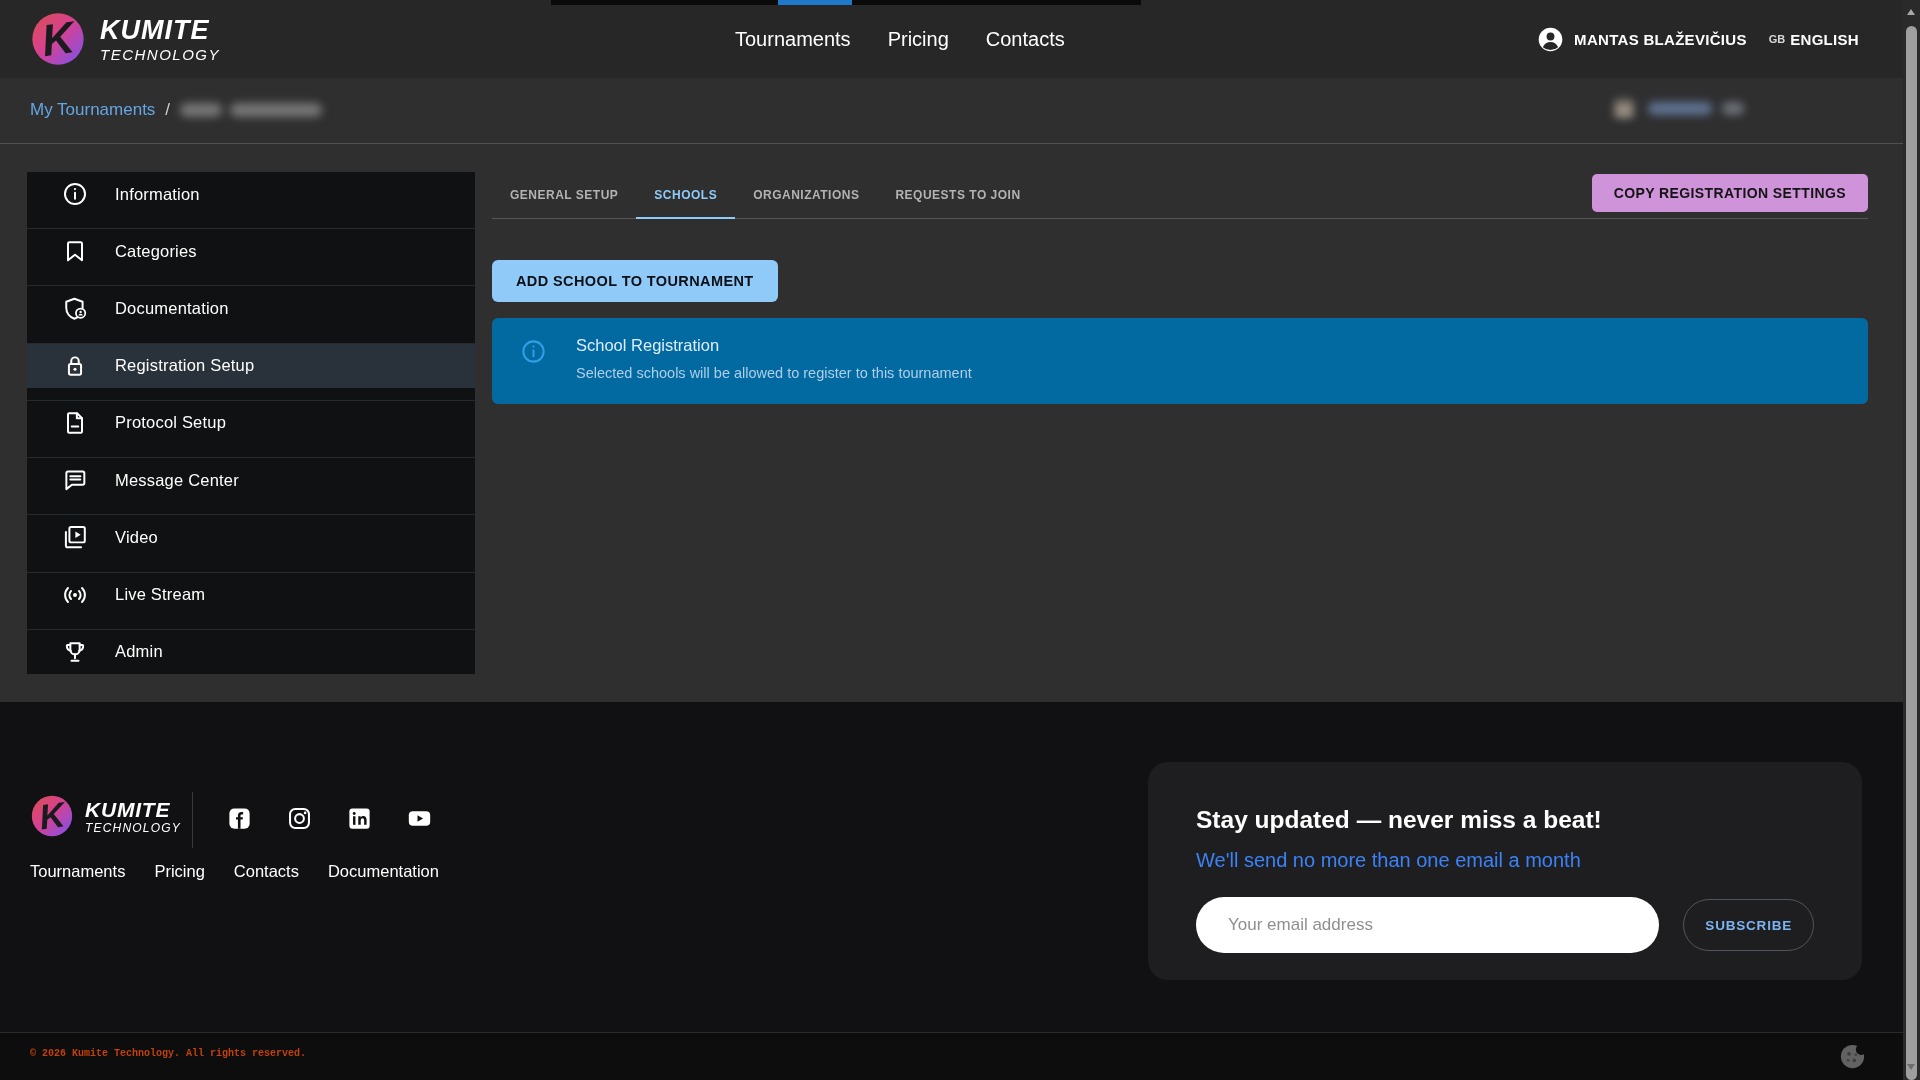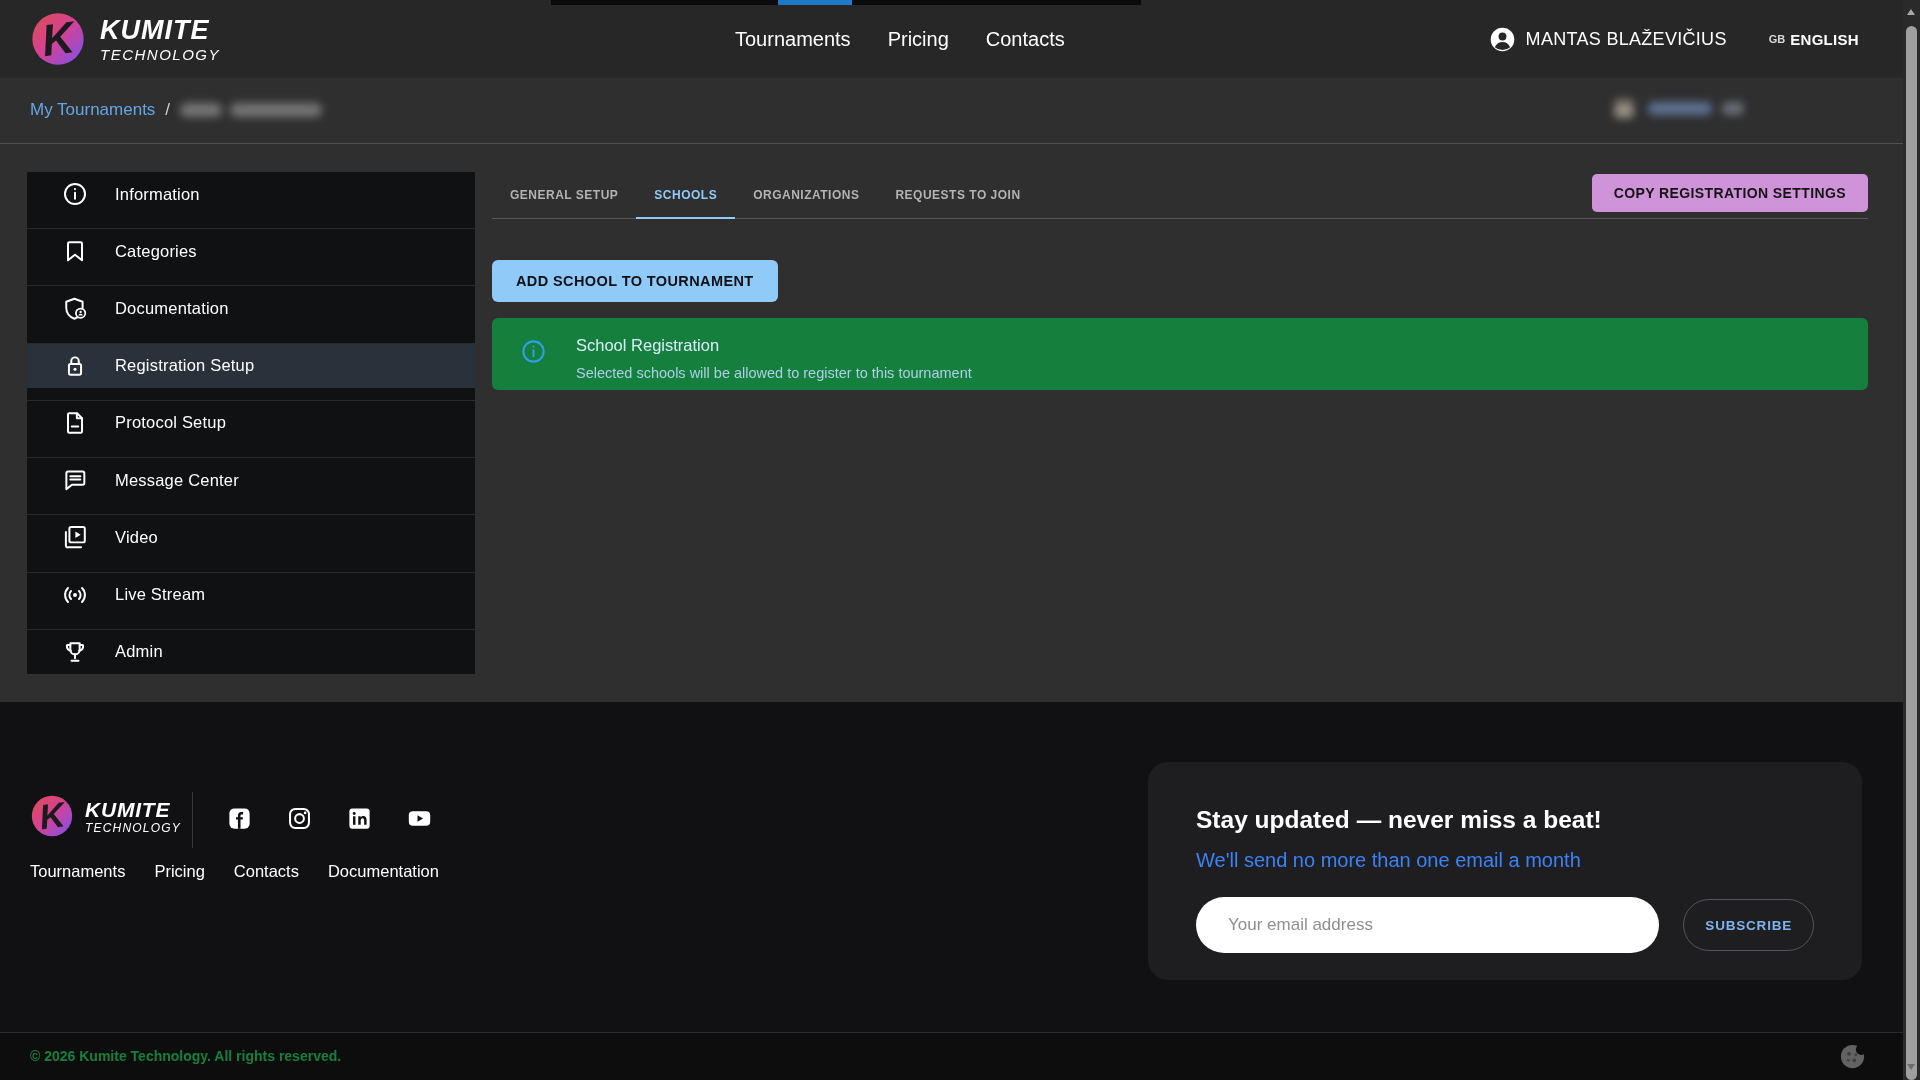--- a/index.html
+++ b/index.html
@@ -15,23 +15,23 @@
   .header { position:absolute; top:0; left:0; width:1903px; height:78px; background:#272728; display:flex; align-items:center; z-index:10; }
   .brand { display:flex; align-items:center; gap:14px; margin-left:30px; }
   .brand-circle { width:56px; height:56px; }
   .brand-text { display:flex; flex-direction:column; line-height:1; }
   .brand-name { color:#fff; font-size:27px; font-weight:800; font-style:italic; letter-spacing:1px; }
   .brand-sub { color:#fff; font-size:15px; font-style:italic; letter-spacing:1.5px; margin-top:3px; font-weight:400; }
   .main-nav { position:absolute; left:735px; top:0; height:78px; display:flex; align-items:center; gap:37px; }
   .main-nav a { color:#fff; font-size:20px; text-decoration:none; cursor:pointer; }
   .user-box { margin-left:auto; margin-right:44px; display:flex; align-items:center; gap:10px; }
   .avatar { width:27px; height:27px; }
-  .user-name { color:#fff; font-size:18px; font-weight:400; letter-spacing:.3px; }
+  .user-name { color:#fff; font-size:15px; font-weight:700; letter-spacing:.3px; }
   .lang { display:flex; align-items:center; gap:5px; margin-left:12px; cursor:pointer; }
-  .lang-prefix { color:#d8d8d8; font-size:11px; font-weight:700;margin-left:20px; }
+  .lang-prefix { color:#d8d8d8; font-size:11px; font-weight:700; }
   .lang-label { color:#fff; font-size:15px; font-weight:700; letter-spacing:.3px; }
 
   
   .crumbbar { position:absolute; top:78px; left:0; width:1903px; height:66px; background:#2f2f30; border-bottom:1px solid #515151; }
   .crumbs { position:absolute; left:30px; top:22px; display:flex; align-items:center; gap:10px; font-size:17px; }
   .crumb-link { color:#64a5e4; cursor:pointer; text-decoration:none; }
   .crumb-sep { color:#cfcfcf; }
   .crumb-current { display:flex; gap:8px; filter:blur(4px); }
   .crumb-current i { display:block; height:14px; border-radius:7px; background:#757575; }
   .crumb-current i:nth-child(1){ width:42px; } .crumb-current i:nth-child(2){ width:92px; }
@@ -52,21 +52,21 @@
   .slabel { color:#fff; font-size:16.5px; font-weight:500; margin-left:26px; letter-spacing:.2px; }
 
   .maincol { position:absolute; left:492px; top:0; width:1376px; height:100%; }
   .tabs-row { position:absolute; top:29px; left:0; width:100%; display:flex; align-items:flex-start; }
   .tabs { display:flex; border-bottom:1px solid #565656; width:100%; }
   .tab { padding:14px 18px 16px 18px; font-size:12px; font-weight:600; letter-spacing:.5px; color:#b3b3b3; cursor:pointer; position:relative; }
   .tab.active { color:#90caf9; }
   .tab.active::after { content:""; position:absolute; left:0; right:0; bottom:-1px; height:2px; background:#90caf9; }
   .copy-btn { position:absolute; right:0; top:0; background:#ce93d8; color:#141414; border:none; border-radius:5px; padding:11px 22px; font-size:14px; font-weight:600; letter-spacing:.4px; cursor:pointer; font-family:inherit; }
   .add-btn { position:absolute; top:115px; left:0; background:#90caf9; color:#0c1014; border:none; border-radius:6px; padding:13px 24px; font-size:14.5px; font-weight:600; letter-spacing:.4px; cursor:pointer; font-family:inherit; }
-  .alert { position:absolute; top:173px; left:0; width:1376px; height:72px; background:#15803d; border-radius:6px; display:flex; padding:15px 20px; }
+  .alert { position:absolute; top:173px; left:0; width:1376px; height:86px; background:#0369a1; border-radius:6px; display:flex; padding:15px 20px; }
   .alert-icon { width:27px; height:27px; margin:5px 0 0 8px; flex:0 0 27px; }
   .alert-body { margin-left:29px; }
   .alert-title { color:#ddeefb; font-size:16.5px; font-weight:500; margin-top:3px; }
   .alert-text { color:#aecfe8; font-size:14.5px; margin-top:10px; }
 
   
   .footer { position:absolute; top:702px; left:0; width:1903px; height:330px; background:#111113; }
   .f-logo { position:absolute; left:30px; top:92px; display:flex; align-items:center; gap:11px; }
   .f-logo .brand-circle { width:44px; height:44px; }
   .f-brand-name { color:#fff; font-size:21px; font-weight:800; font-style:italic; letter-spacing:.8px; }
@@ -79,21 +79,21 @@
   .f-links a { color:#fff; font-size:16.5px; text-decoration:none; cursor:pointer; }
   .news-card { position:absolute; right:41px; top:60px; width:714px; height:218px; background:#1e1e20; border-radius:20px; padding:44px 48px; }
   .news-title { color:#fff; font-size:24.5px; font-weight:600; }
   .news-sub { color:#3b82f6; font-size:20px; margin-top:15px; }
   .news-row { margin-top:25px; display:flex; align-items:center; }
   .email-input { width:468px; height:56px; border-radius:28px; border:none; outline:none; background:#fff; padding:4px 32px; font-size:17px; color:#333; font-family:inherit; }
   .email-input::placeholder { color:#8f8f8f; }
   .subscribe-btn { margin-left:24px; width:132px; height:52px; border-radius:26px; background:transparent; border:1px solid #50555b; color:#7db4f0; font-size:13.5px; font-weight:600; letter-spacing:.8px; cursor:pointer; font-family:inherit; }
 
   .bottombar { position:absolute; top:1032px; left:0; width:1903px; height:48px; background:#0d0d0e; border-top:1px solid #2b2b2d; }
-  .copyright { position:absolute; left:30px; top:15px; color:#15803d; font-size:14px; font-weight:700; }
+  .copyright { position:absolute; left:30px; top:15px; color:#c2410c; font-size:10px; font-weight:700;font-family:Liberation Mono, monospace; }
   .cookie { position:absolute; right:35px; top:8px; width:31px; height:31px; cursor:pointer; }
 
   
   .scrollbar { position:absolute; right:0; top:0; width:17px; height:1080px; background:#2a2a2a; z-index:50; }
   .sb-thumb { position:absolute; left:3px; top:26px; width:11px; height:1054px; border-radius:6px; background:#9f9f9f; }
   .sb-up { position:absolute; left:4px; top:9px; width:0; height:0; border-left:4.5px solid transparent; border-right:4.5px solid transparent; border-bottom:6px solid #a8a8a8; }
   .sb-down { position:absolute; left:4px; bottom:10px; width:0; height:0; border-left:4.5px solid transparent; border-right:4.5px solid transparent; border-top:6px solid #6e6e6e; z-index:2; }
 </style>
 </head>
 <body>

